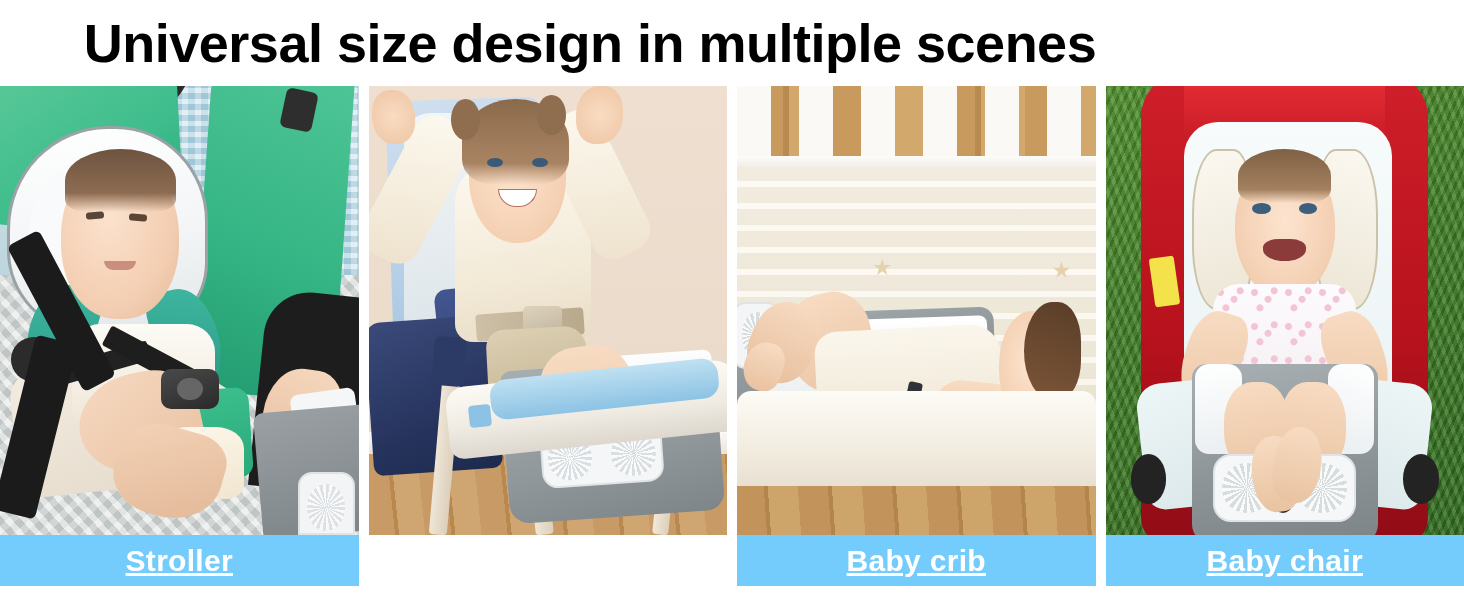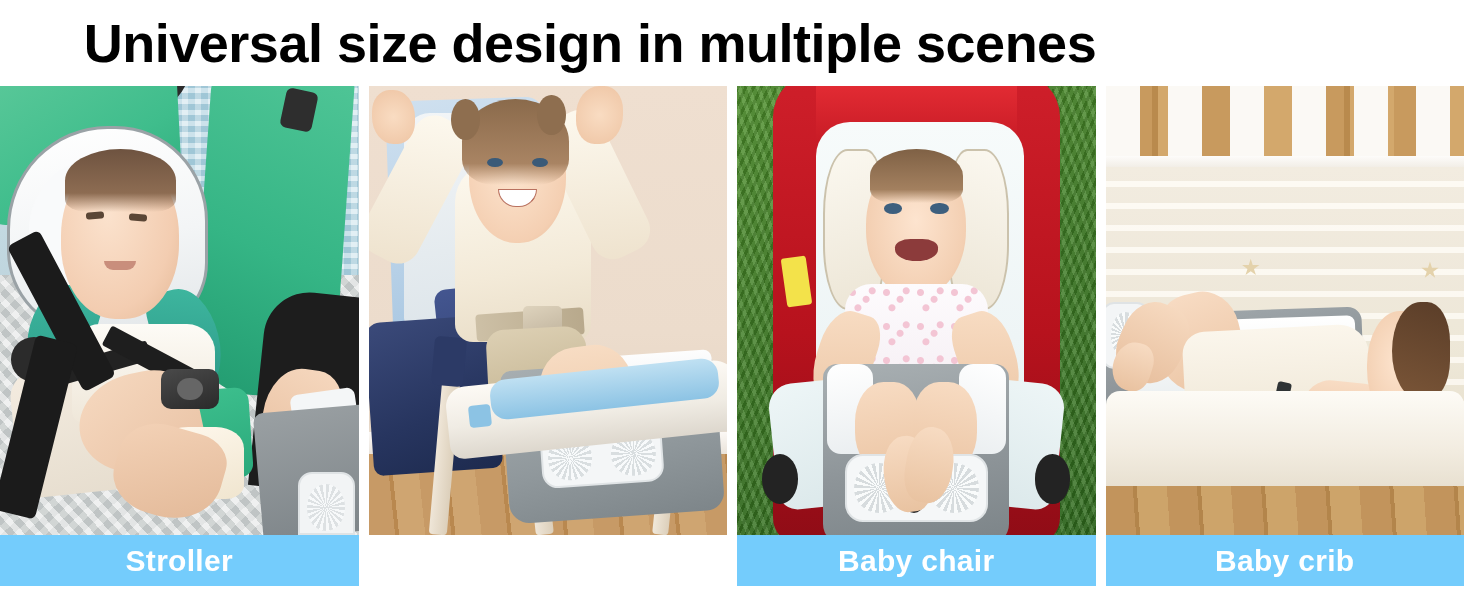--- a/index.html
+++ b/index.html
@@ -28,21 +28,21 @@
   .panel {
     position:relative; flex:1 1 0; height:500px;
     display:flex; flex-direction:column; overflow:hidden;
   }
   .photo {
     position:relative; width:100%; height:449px; overflow:hidden;
   }
   .caption {
     height:51px; background:#74ccfc; color:#ffffff;
     display:flex; align-items:center; justify-content:center;
-    font-size:30px; font-weight:bold; letter-spacing:0.3px;
+    font-size:30px; font-weight:bold; letter-spacing:0.3px;text-decoration:underline;
   }
 
   
   .p1 { background:linear-gradient(160deg,#cfe3ea 0%,#bcd3dc 40%,#cfd2cf 100%); }
   .p1 .ground {
     position:absolute; left:0; bottom:0; width:100%; height:58%;
     background:
       repeating-linear-gradient(48deg, rgba(255,255,255,.55) 0 6px, rgba(190,196,196,.35) 6px 13px),
       repeating-linear-gradient(-42deg, rgba(255,255,255,.35) 0 7px, rgba(176,182,183,.3) 7px 15px),
       #c7cccb;
@@ -669,20 +669,48 @@
         <div class="leg-baby"></div>
         <div class="foot2"></div>
         <div class="fan2"></div>
         <div class="tray"></div>
         <div class="tray-blue"></div>
         <div class="tray-clip"></div>
       </div>
     </div>
 
     <div class="panel">
+      <div class="photo p4">
+        <div class="woodwall"></div>
+        <div class="slats"></div>
+        <div class="rail"></div>
+        <div class="mattress">
+          <div class="star1"></div>
+          <div class="star2"></div>
+          <div class="star3"></div>
+          <div class="star4"></div>
+        </div>
+        <div class="mat4"></div>
+        <div class="mat4-white"></div>
+        <div class="fan4"></div>
+        <div class="thigh4"></div>
+        <div class="shin4"></div>
+        <div class="foot4"></div>
+        <div class="body4"></div>
+        <div class="arm4"></div>
+        <div class="strap4"></div>
+        <div class="baby-head4"></div>
+        <div class="hair4"></div>
+        <div class="bedfront"></div>
+        <div class="floor4"></div>
+      </div>
+      <div class="caption">Baby crib</div>
+    </div>
+
+    <div class="panel">
       <div class="photo p3">
         <div class="seat-red"></div>
         <div class="canopy3"></div>
         <div class="label3"></div>
         <div class="liner"></div>
         <div class="pillow-l"></div>
         <div class="pillow-r"></div>
         <div class="head3"></div>
         <div class="hair3"></div>
         <div class="eyes3"></div>
@@ -700,42 +728,14 @@
         <div class="fan3"></div>
         <div class="fan3-slot"></div>
         <div class="foot3-l"></div>
         <div class="foot3-r"></div>
         <div class="wheel-l"></div>
         <div class="wheel-r"></div>
       </div>
       <div class="caption">Baby chair</div>
     </div>
 
-    <div class="panel">
-      <div class="photo p4">
-        <div class="woodwall"></div>
-        <div class="slats"></div>
-        <div class="rail"></div>
-        <div class="mattress">
-          <div class="star1"></div>
-          <div class="star2"></div>
-          <div class="star3"></div>
-          <div class="star4"></div>
-        </div>
-        <div class="mat4"></div>
-        <div class="mat4-white"></div>
-        <div class="fan4"></div>
-        <div class="thigh4"></div>
-        <div class="shin4"></div>
-        <div class="foot4"></div>
-        <div class="body4"></div>
-        <div class="arm4"></div>
-        <div class="strap4"></div>
-        <div class="baby-head4"></div>
-        <div class="hair4"></div>
-        <div class="bedfront"></div>
-        <div class="floor4"></div>
-      </div>
-      <div class="caption">Baby crib</div>
-    </div>
-
   </div>
 </div>
 
 </body></html>

